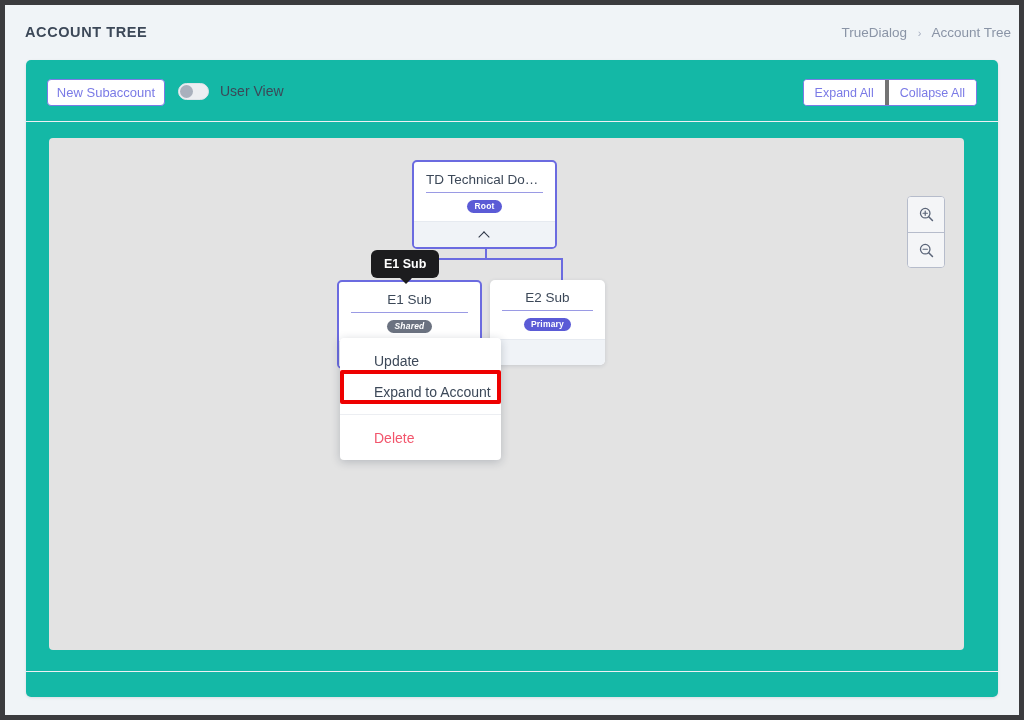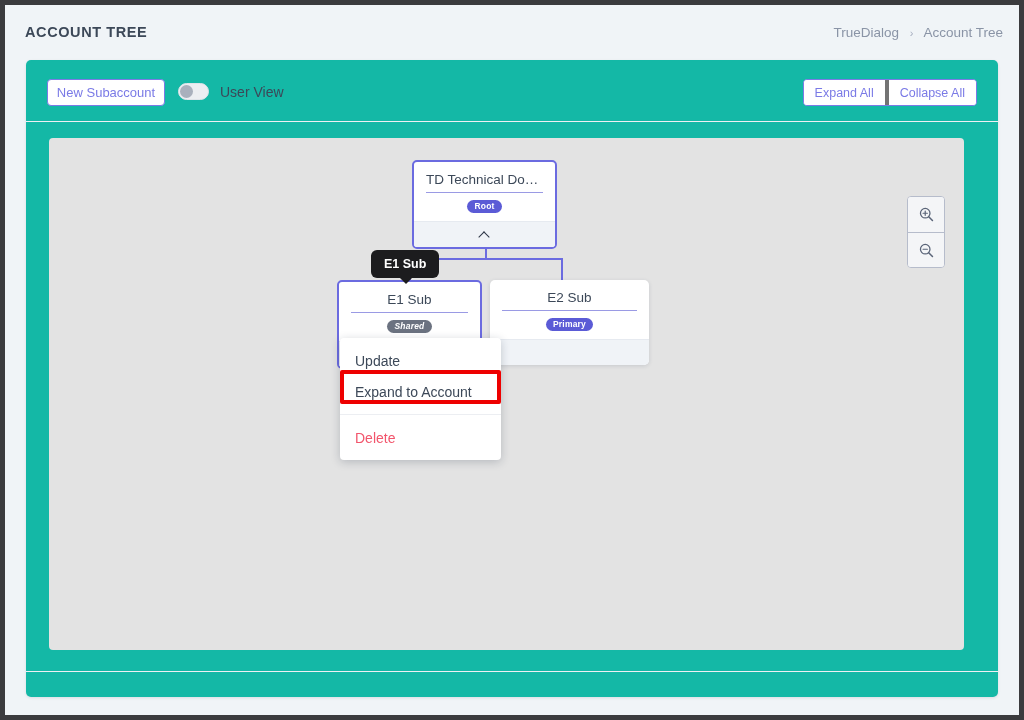--- a/index.html
+++ b/index.html
@@ -30,21 +30,21 @@
   .page-title {
     position: absolute;
     left: 20px; top: 19px;
     font-size: 14.5px;
     font-weight: bold;
     letter-spacing: 0.6px;
     color: #3c4858;
   }
   .breadcrumb {
     position: absolute;
-    right: 16px; top: 20px;
+    right: 8px; top: 20px;
     font-size: 13.5px;
     color: #8a94a6;
     white-space: nowrap;
   }
   .breadcrumb .crumb-link { color: #8a94a6; }
   .breadcrumb .crumb-sep {
     display: inline-block;
     margin: 0 7px;
     font-size: 11px;
     color: #a6aec0;
@@ -80,21 +80,21 @@
     line-height: 1;
   }
   #new-subaccount-btn {
     left: 21px; top: 19px;
     width: 118px; height: 27px;
   }
   .toggle-wrap {
     position: absolute;
     left: 152px; top: 23px;
     display: flex;
-    align-items: center;
+    align-items: flex-start;
   }
   .toggle {
     width: 31px; height: 17px;
     border-radius: 9px;
     background: #eceef2;
     border: 1px solid #dfe3e9;
     position: relative;
     cursor: pointer;
   }
   .toggle .knob {
@@ -262,21 +262,21 @@
     background: #ffffff;
     border-radius: 4px;
     box-shadow: 0 2px 10px rgba(25,35,60,0.22);
     z-index: 60;
     padding: 7px 0 7px 0;
   }
   .menu-item {
     height: 31px;
     display: flex;
     align-items: center;
-    padding-left: 15px;
+    padding-left: 34px;
     font-size: 14px;
     color: #3c4858;
     cursor: pointer;
     white-space: nowrap;
   }
   .menu-item.danger { color: #f2556c; }
   .menu-sep {
     height: 1px;
     background: #eceef2;
     margin: 7px 0;
@@ -341,21 +341,21 @@
         </div>
 
         <div class="node selected" style="left:288px; top:142px; width:145px;">
           <div class="node-body">
             <div class="node-title">E1 Sub</div>
             <span class="badge shared">Shared</span>
           </div>
           <div class="node-footer"></div>
         </div>
 
-        <div class="node plain" style="left:441px; top:142px; width:159px;">
+        <div class="node plain" style="left:441px; top:142px; width:115px;">
           <div class="node-body">
             <div class="node-title">E2 Sub</div>
             <span class="badge primary">Primary</span>
           </div>
           <div class="node-footer"></div>
         </div>
 
         <div class="tooltip" style="left:322px; top:112px;">E1 Sub</div>
 
         <div class="context-menu" style="left:291px; top:200px; width:161px;">

